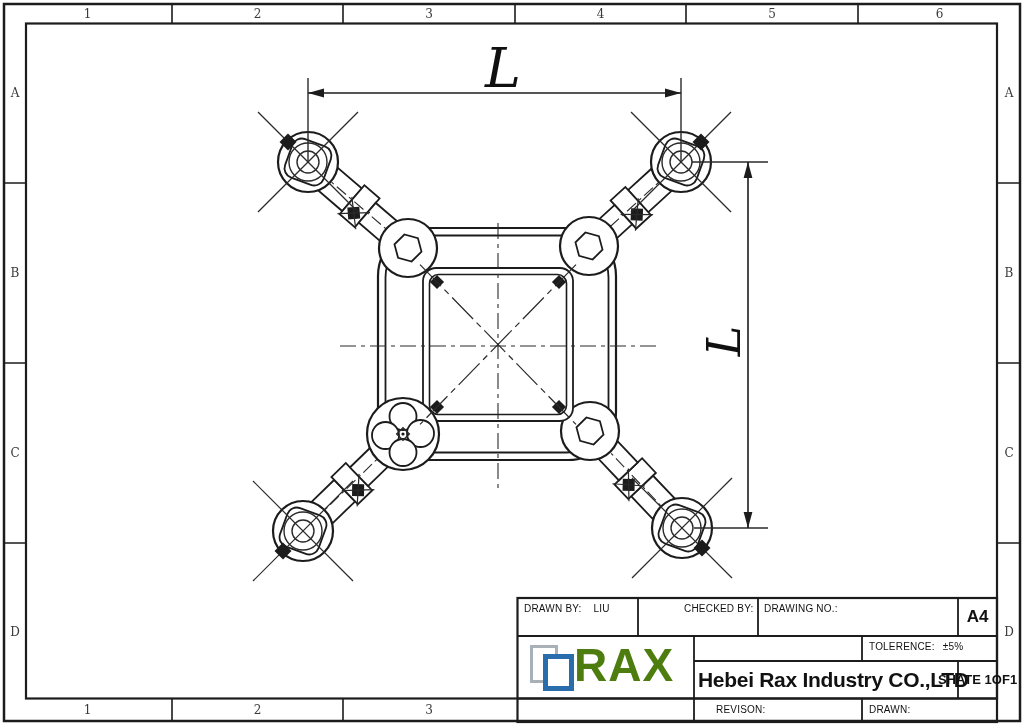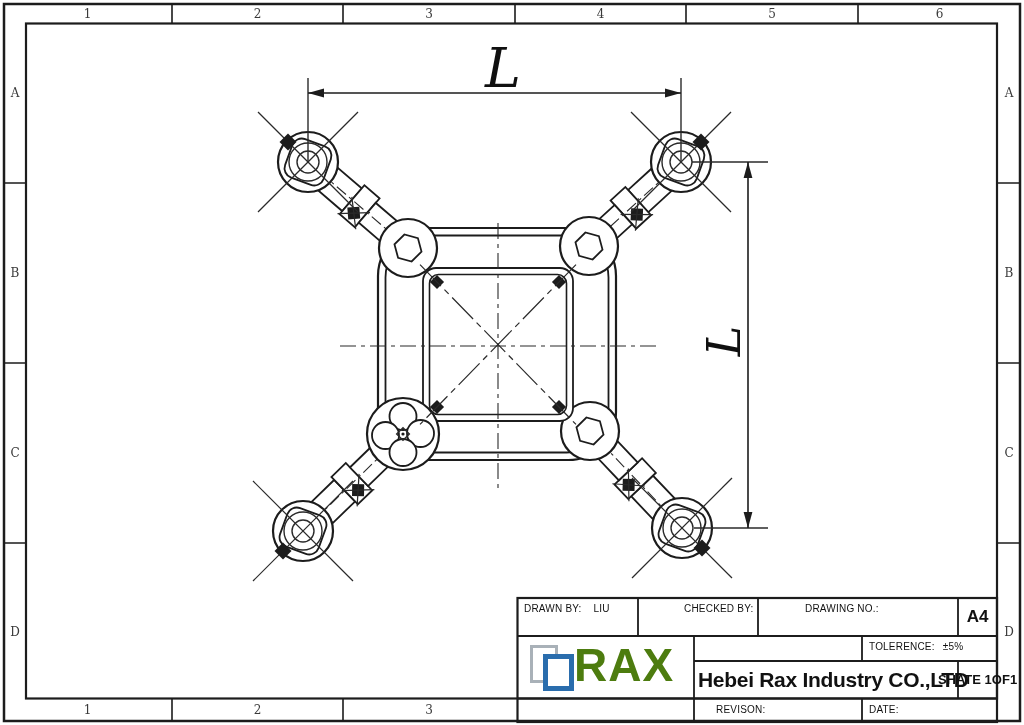--- a/index.html
+++ b/index.html
@@ -219,29 +219,29 @@
   <div class="zone" style="left:997px;top:363px;width:24px;height:180px;">C</div>
   <div class="zone" style="left:997px;top:543px;width:24px;height:178px;">D</div>
 
   <div class="dimL top">L</div>
   <div class="dimL right">L</div>
 
   <div class="tb" style="left:524px;top:603px;">
     <span>DRAWN BY:</span><span class="val">LIU</span>
   </div>
   <div class="tb" style="left:644px;top:603px;margin-left:40px;">CHECKED BY:</div>
-  <div class="tb" style="left:764px;top:603px;margin-left:41px;">DRAWING NO.:</div>
+  <div class="tb" style="left:764px;top:603px;">DRAWING NO.:</div>
   <div class="tb-a4">A4</div>
   <div class="tb" style="left:869px;top:641px;">
     <span>TOLERENCE:</span><span class="val" style="margin-left:8px;">±5%</span>
   </div>
   <div class="tb-company">Hebei Rax Industry CO.,LTD</div>
   <div class="tb-sheet">SHATE 1OF1</div>
   <div class="tb" style="left:700px;top:704px;padding-left:16px;">REVISON:</div>
-  <div class="tb" style="left:869px;top:704px;">DATE:</div>
+  <div class="tb" style="left:869px;top:704px;">DRAWN:</div>
 
   <div>
     <div class="logo-ico-back"></div>
     <div class="logo-ico-front"></div>
     <div class="logo-text">RAX</div>
   </div>
 
 </div>
 
 </body></html>

